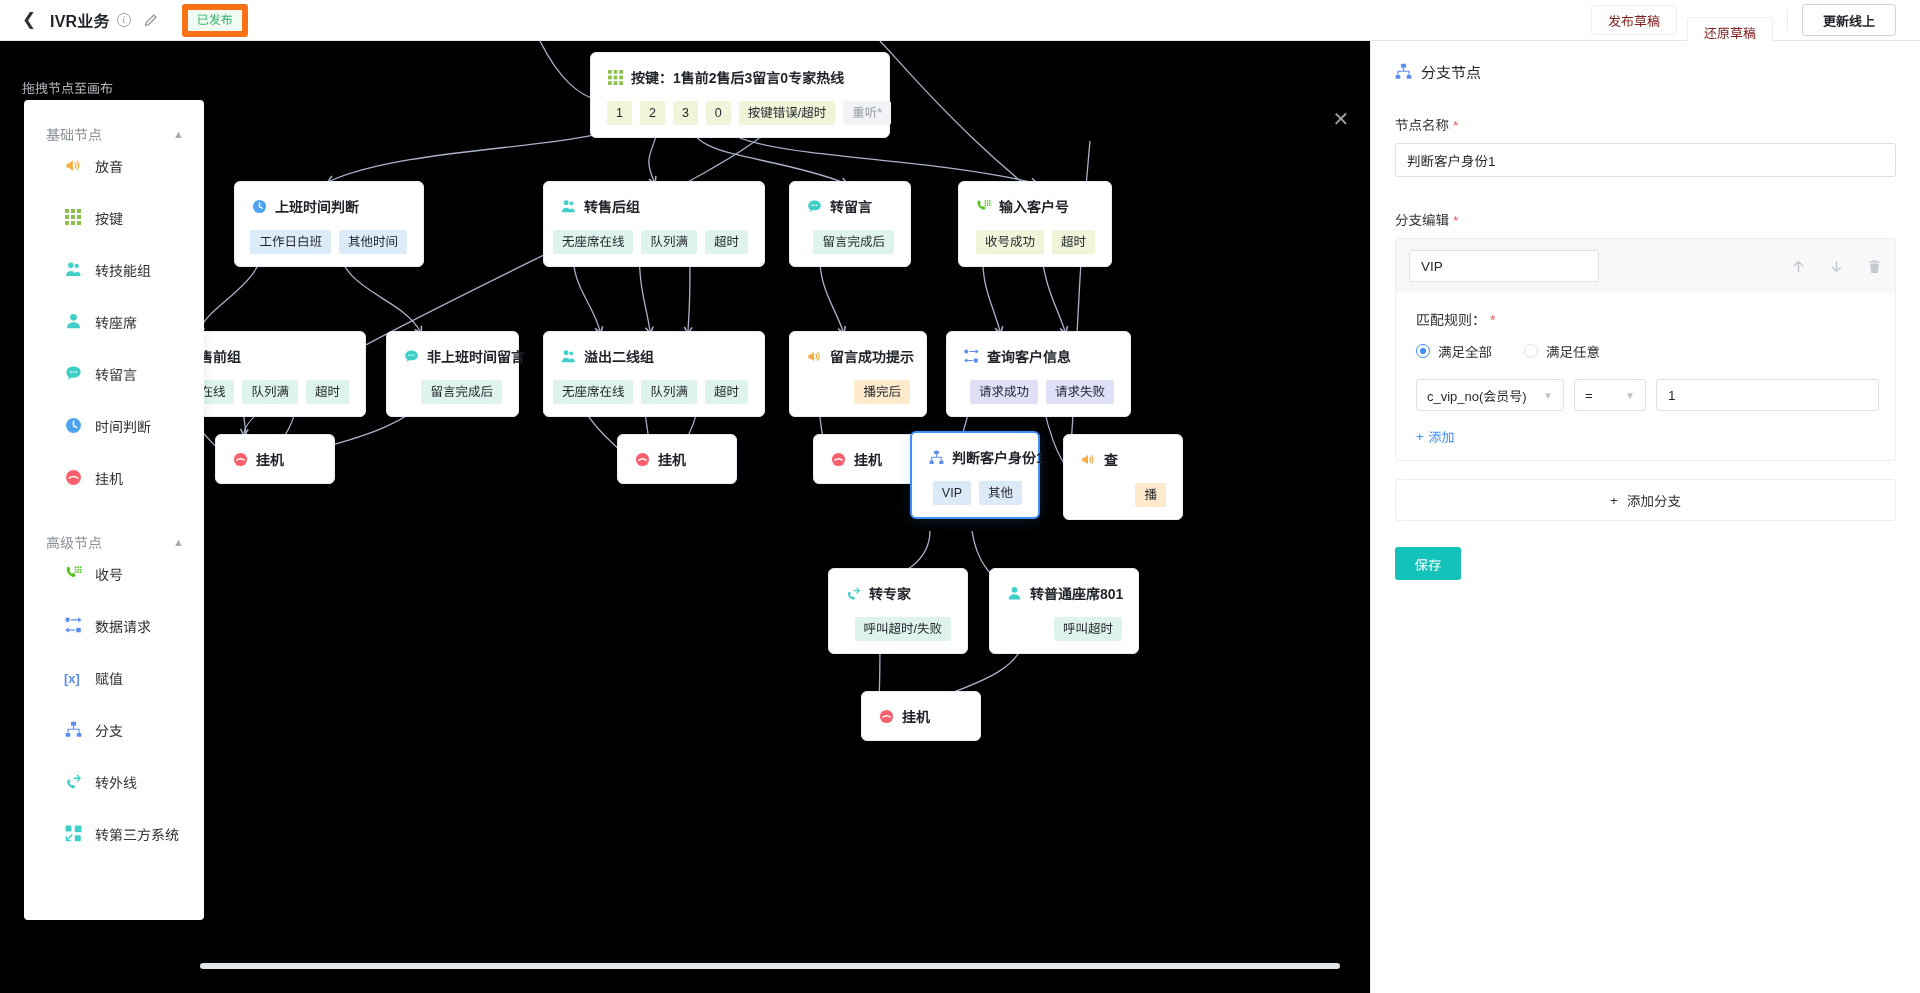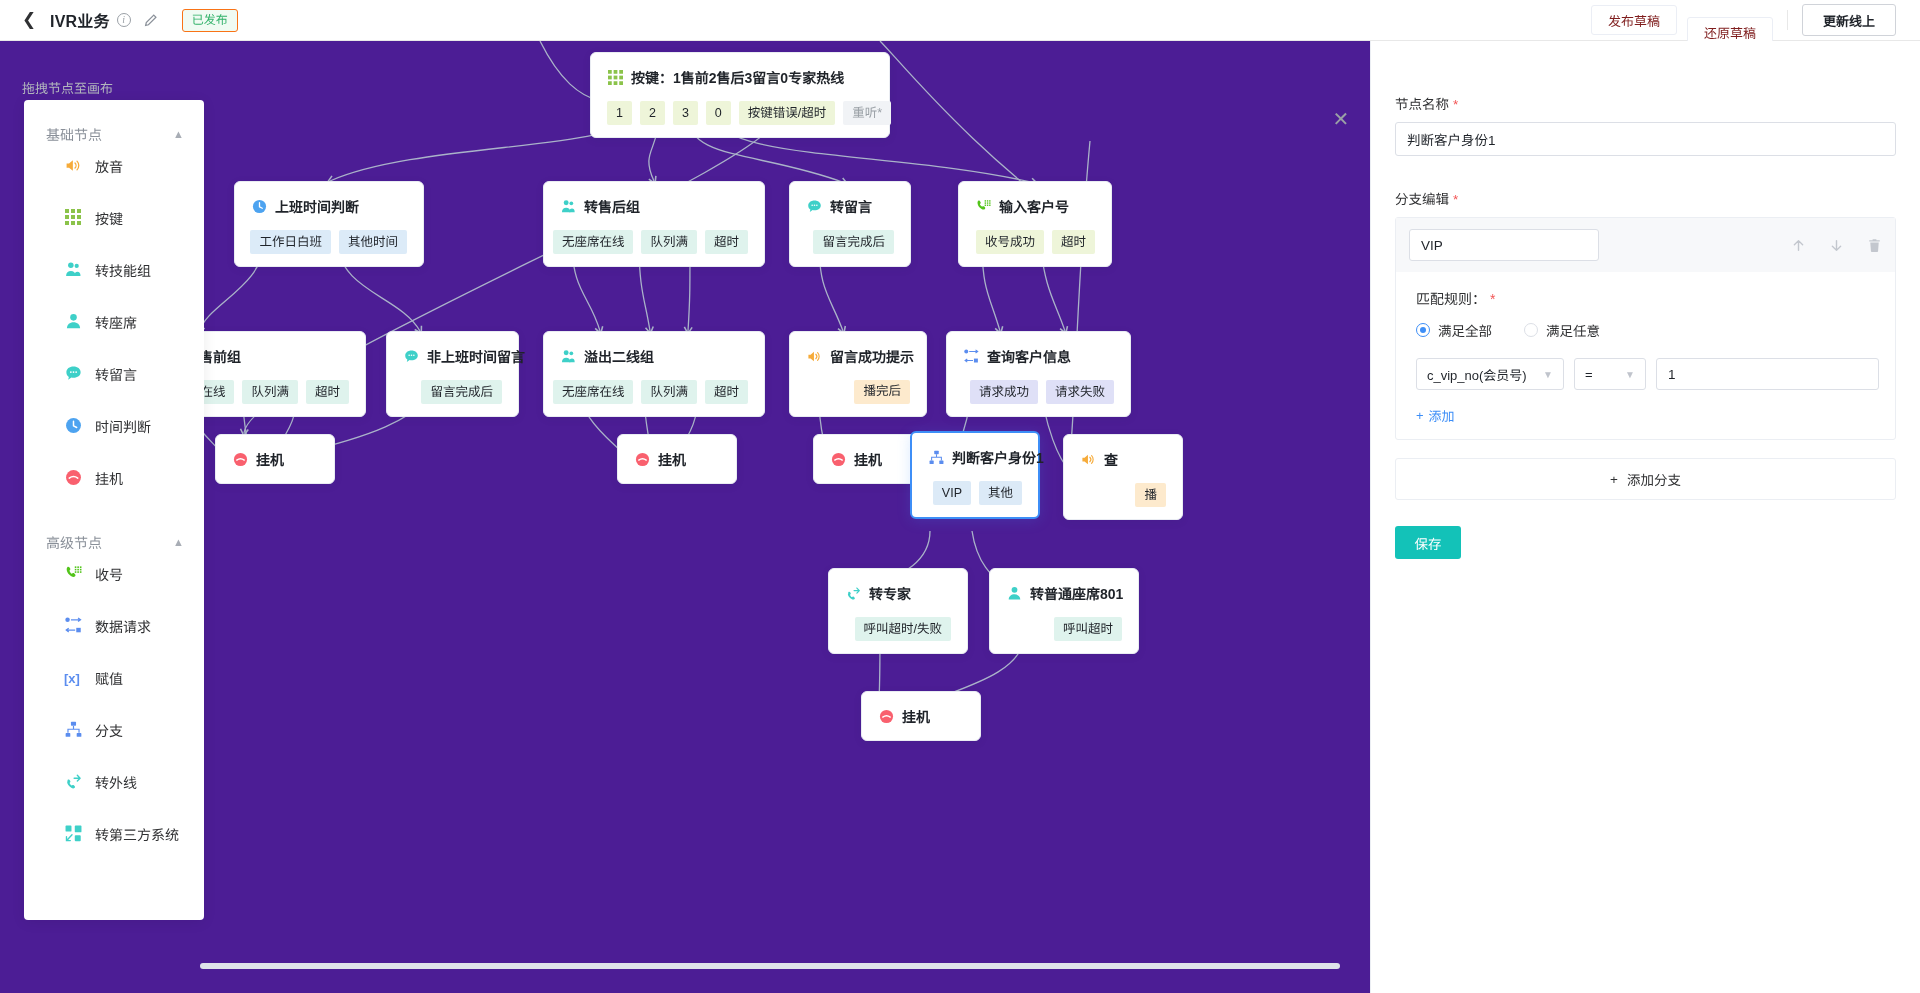--- a/index.html
+++ b/index.html
@@ -34,21 +34,21 @@
     margin-left: 7px; width: 14px; height: 14px; border-radius: 50%;
     border: 1.2px solid #9aa0a6; color: #9aa0a6;
     font-size: 10px; line-height: 11px; text-align: center;
     font-family: "Liberation Serif", serif; font-style: italic;
     display: inline-block;
   }
   .pencil-icon { margin-left: 12px; width: 15px; height: 15px; color: #8a9099; cursor: pointer; }
   .pencil-icon svg { display:block; }
   .badge-published {
     margin-left: 24px;
-    border: 1px solid #f97316; background: #f0fbf3; color: #32b26a;
+    border: 6px solid #f97316; background: #f0fbf3; color: #32b26a;
     font-size: 12px; padding: 3px 9px 4px; border-radius: 3px; line-height: 14px;
   }
   .topbar-right { margin-left: auto; display: flex; align-items: center; padding-right: 24px; }
   .btn {
     height: 30px; padding: 0 16px; font-size: 13px;
     border-radius: 3px; border: 1px solid #dcdfe6; background: #ffffff;
     display: flex; align-items: center; justify-content: center; cursor: pointer;
   }
   .btn.disabled { color: #7f1d1d; border-color: #ebeef5; background: #ffffff; cursor: not-allowed; }
   .btn + .btn { margin-left: 10px; margin-top: 24px; }
@@ -80,21 +80,21 @@
     height: 52px; padding-left: 40px; cursor: grab;
     font-size: 14px; color: #303133;
   }
   .pal-ico { width: 18px; height: 18px; margin-right: 13px; flex: none; display:flex; align-items:center; justify-content:center; }
   .pal-ico svg { display: block; }
 
   
   .canvas {
     position: absolute; left: 0; top: 41px;
     width: 1370px; height: 952px;
-    background: #4c1d95; overflow: hidden;
+    background: #000000; overflow: hidden;
   }
   .edges { position: absolute; left: 0; top: 0; width: 1370px; height: 952px; pointer-events: none; }
 
   .node {
     position: absolute;
     background: #ffffff;
     border: 1px solid #e9ecf2;
     border-radius: 6px;
     box-shadow: 0 2px 10px rgba(31,41,64,0.07);
     padding: 14px 16px 12px;
@@ -409,21 +409,21 @@
       </span>
       <span>溢出二线组</span>
     </div>
     <div class="ports">
       <span class="port mint">无座席在线</span>
       <span class="port mint">队列满</span>
       <span class="port mint">超时</span>
     </div>
   </div>
 
-  <div class="node" style="left:789px; top:290px; width:138px;font-family:Liberation Mono, monospace;">
+  <div class="node" style="left:789px; top:290px; width:138px;">
     <div class="node-head">
       <span class="node-ico">
         <svg viewBox="0 0 16 16" width="15" height="15">
             <path d="M1.5 6h2.3L7.4 3v10L3.8 10H1.5z" fill="#f6ab3a"></path>
             <path d="M9.4 5.6a3.4 3.4 0 010 4.8M11.3 3.9a5.9 5.9 0 010 8.2" stroke="#f6ab3a" stroke-width="1.2" fill="none" stroke-linecap="round"></path>
           </svg>
       </span>
       <span>留言成功提示</span>
     </div>
     <div class="ports">
@@ -728,20 +728,31 @@
           <rect x="9.2" y="9.6" width="5.6" height="5.6" rx=".8"></rect>
           <path d="M6.6 9.2L1.6 14.6M1.4 11.1v3.6h3.6" stroke="#3ed0c8" stroke-width="1.3" fill="none" stroke-linecap="round"></path>
         </svg>
     </span>
     <span>转第三方系统</span>
   </div>
 </div>
 
 <div class="rpanel">
 
+  <div class="rp-head">
+    <span class="node-ico">
+      <svg viewBox="0 0 16 16" width="17" height="17" fill="#5b8def">
+          <rect x="5.6" y="0.8" width="4.8" height="3.6" rx=".6"></rect>
+          <rect x="0.6" y="11.3" width="4.4" height="3.6" rx=".6"></rect>
+          <rect x="11" y="11.3" width="4.4" height="3.6" rx=".6"></rect>
+          <path d="M8 4.6v3.2M2.8 11.1V7.8h10.4v3.3" stroke="#5b8def" stroke-width="1.1" fill="none"></path>
+        </svg>
+    </span>
+    <span>分支节点</span>
+  </div>
 
   <div class="field-label">
     <span>节点名称</span><span class="req">*</span>
   </div>
   <input class="text-input" value="判断客户身份1" style="">
 
   <div class="field-label">
     <span>分支编辑</span><span class="req">*</span>
   </div>
 

